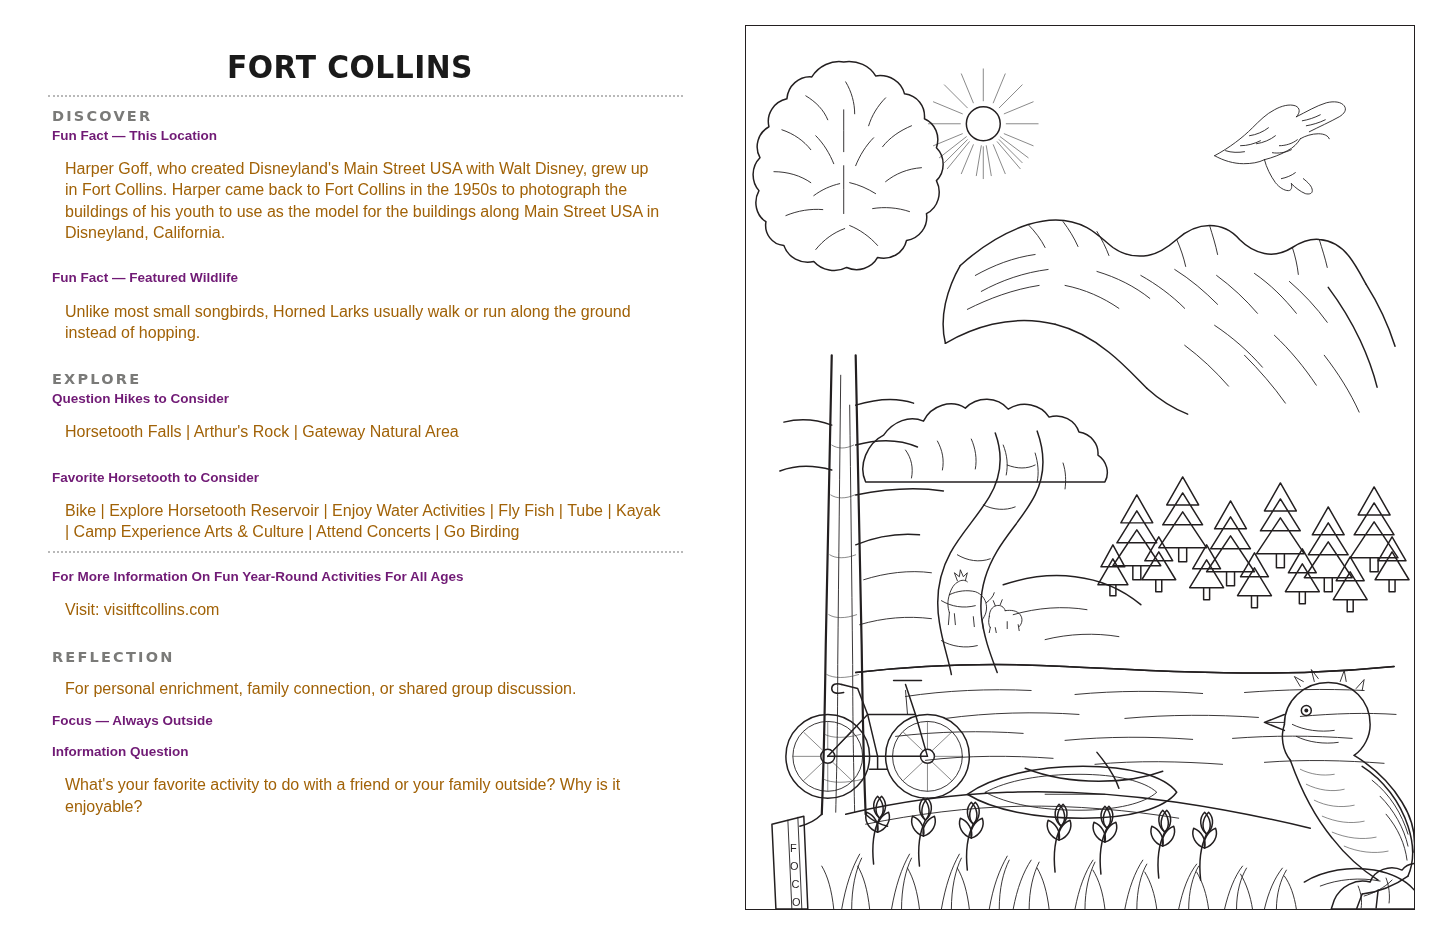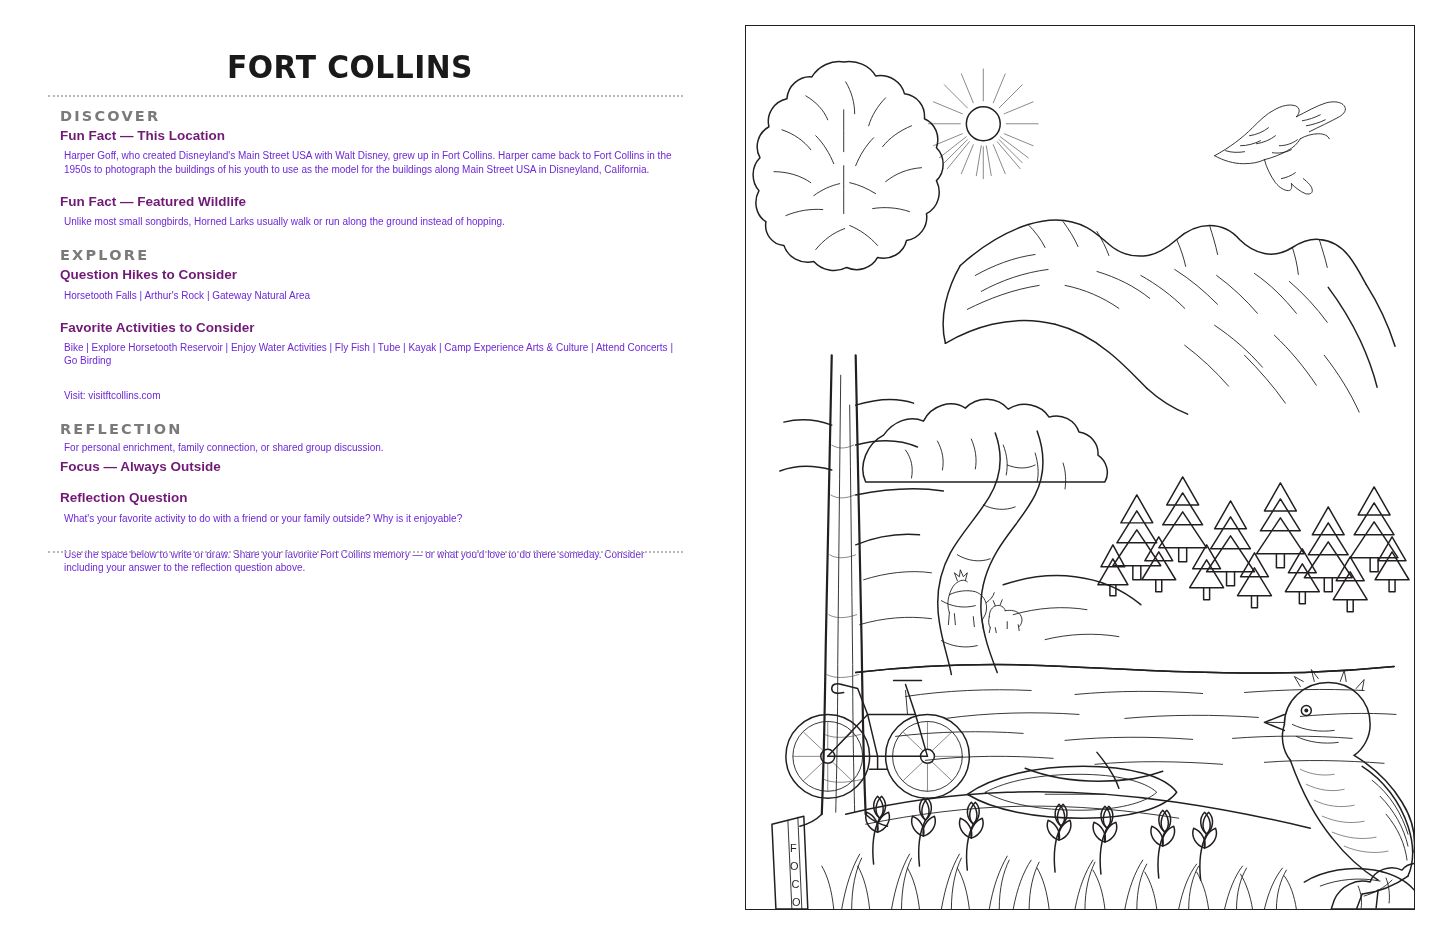--- a/index.html
+++ b/index.html
@@ -46,21 +46,21 @@
     left: 48px;
     width: 635px;
     height: 0;
     border-top: 2px dotted #b9b9b9;
   }
   .rule-top { top: 95px; }
   .rule-bottom { top: 551px; }
 
   .content {
     position: absolute;
-    left: 60px;
+    left: 52px;
     top: 108px;
     width: 625px;
   }
 
   .sec-head {
     font-family: "DejaVu Sans", sans-serif;
     font-weight: bold;
     font-size: 14.5px;
     letter-spacing: 2.2px;
     color: #7a7a78;
@@ -70,23 +70,23 @@
   .sub-head {
     font-family: "Liberation Sans", sans-serif;
     font-weight: bold;
     font-size: 13.5px;
     color: #701a75;
     margin: 0;
     line-height: 1.35;
   }
   .body-text {
     font-family: "Liberation Sans", sans-serif;
-    font-size: 10px;
-    color: #6d28d9;
-    margin: 4px;
+    font-size: 16px;
+    color: #a16207;
+    margin: 13px;
     line-height: 1.33;
   }
   .gap-md { height: 13px; }
   .gap-lg { height: 15px; }
 
   
   .right-col {
     position: absolute;
     left: 745px;
     top: 25px;
@@ -131,37 +131,37 @@
       <div class="gap-md"></div>
       <div class="sub-head">Fun Fact — Featured Wildlife</div>
       <div class="body-text">Unlike most small songbirds, Horned Larks usually walk or run along the ground instead of hopping.</div>
 
       <div class="gap-lg"></div>
 
       <div class="sec-head">EXPLORE</div>
       <div class="sub-head">Question Hikes to Consider</div>
       <div class="body-text">Horsetooth Falls | Arthur's Rock | Gateway Natural Area</div>
       <div class="gap-md"></div>
-      <div class="sub-head">Favorite Activities to Consider</div>
+      <div class="sub-head">Favorite Horsetooth to Consider</div>
       <div class="body-text">Bike | Explore Horsetooth Reservoir | Enjoy Water Activities | Fly Fish | Tube | Kayak | Camp Experience Arts &amp; Culture | Attend Concerts | Go Birding</div>
       <div class="gap-md"></div>
+      <div class="sub-head">For More Information On Fun Year-Round Activities For All Ages</div>
       <div class="body-text">Visit: visitftcollins.com</div>
 
       <div class="gap-lg"></div>
 
       <div class="sec-head">REFLECTION</div>
       <div class="body-text">For personal enrichment, family connection, or shared group discussion.</div>
       <div class="sub-head">Focus — Always Outside</div>
       <div class="gap-md"></div>
-      <div class="sub-head">Reflection Question</div>
+      <div class="sub-head">Information Question</div>
       <div class="body-text">What's your favorite activity to do with a friend or your family outside? Why is it enjoyable?</div>
 
       <div class="gap-lg"></div>
 
-      <div class="body-text">Use the space below to write or draw. Share your favorite Fort Collins memory — or what you'd love to do there someday. Consider including your answer to the reflection question above.</div>
 
     </div>
 
     <div class="rule rule-bottom"></div>
   </div>
 
   <div class="right-col">
     <svg viewBox="0 0 670 885" preserveAspectRatio="none">
 
       <g>

